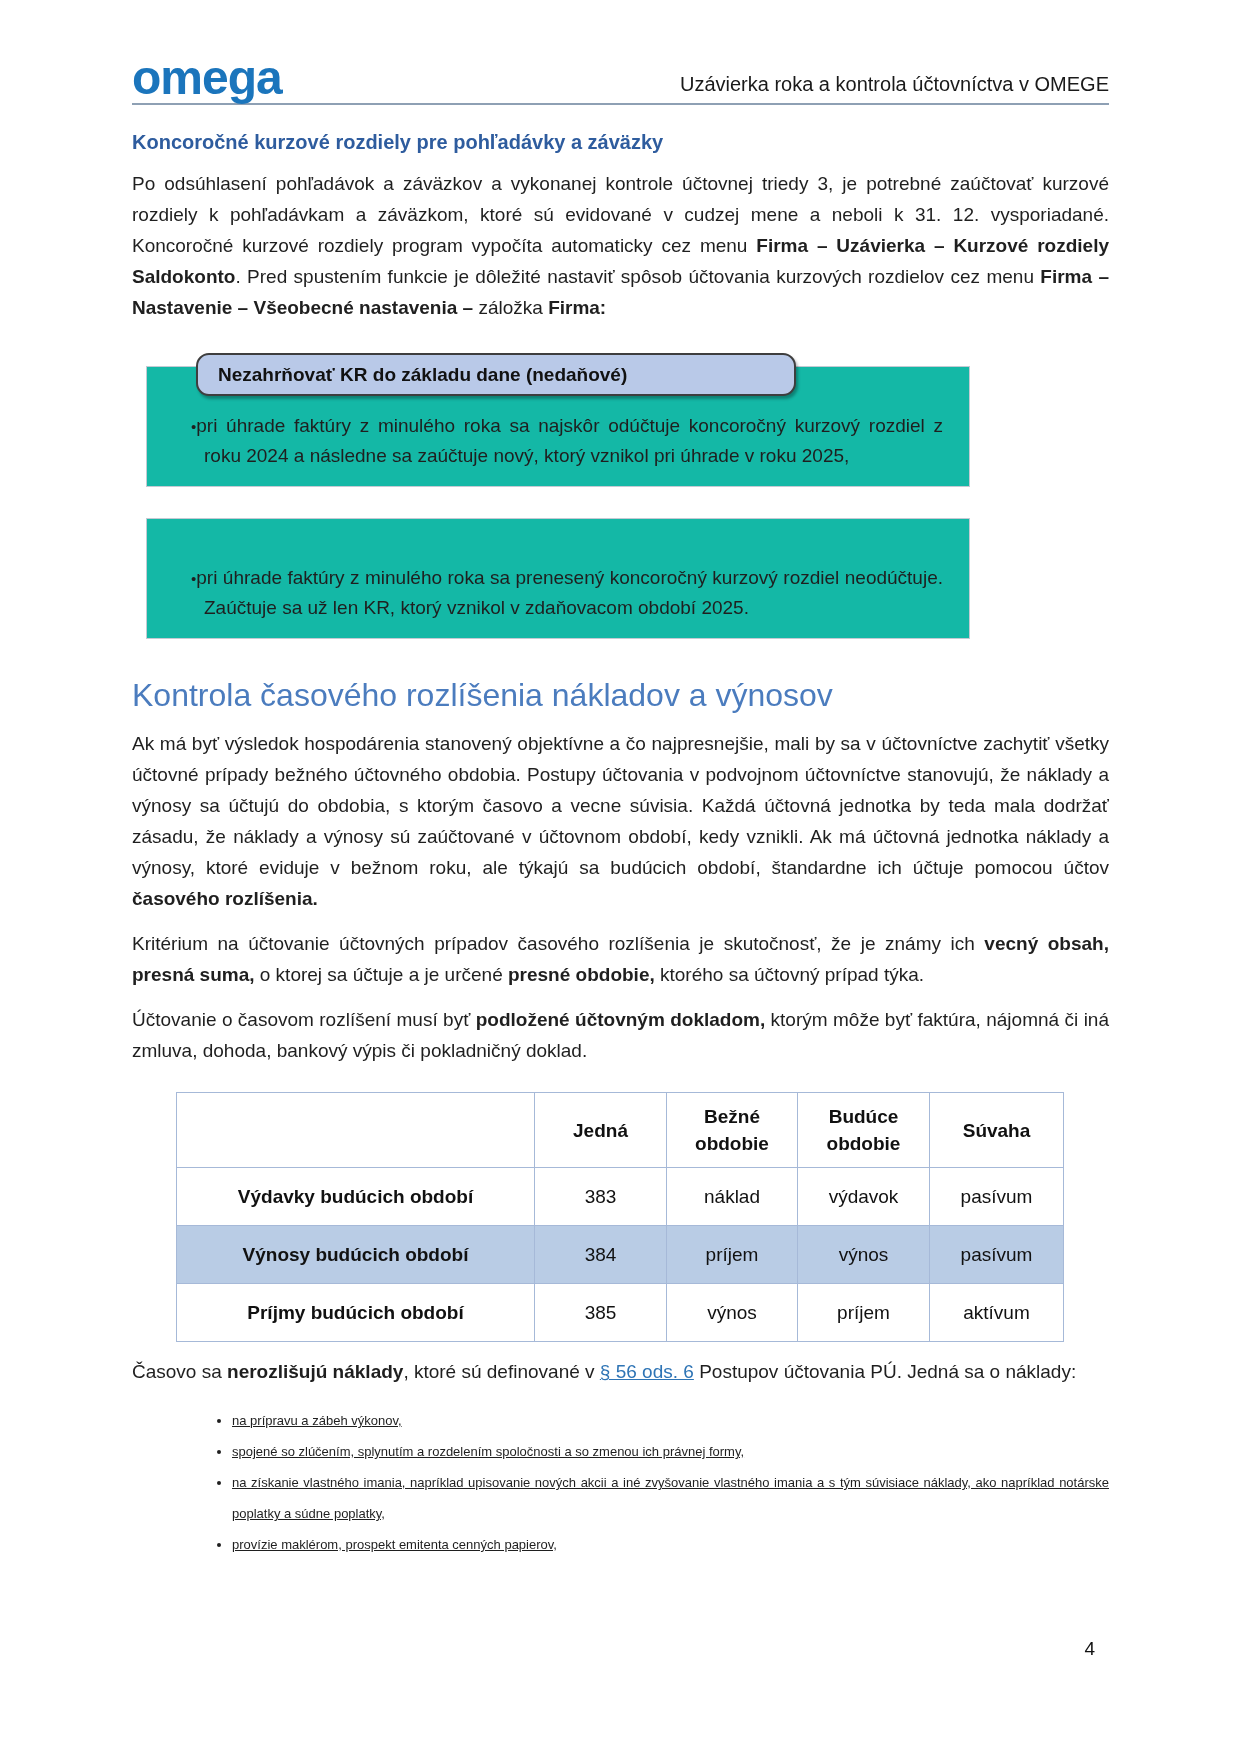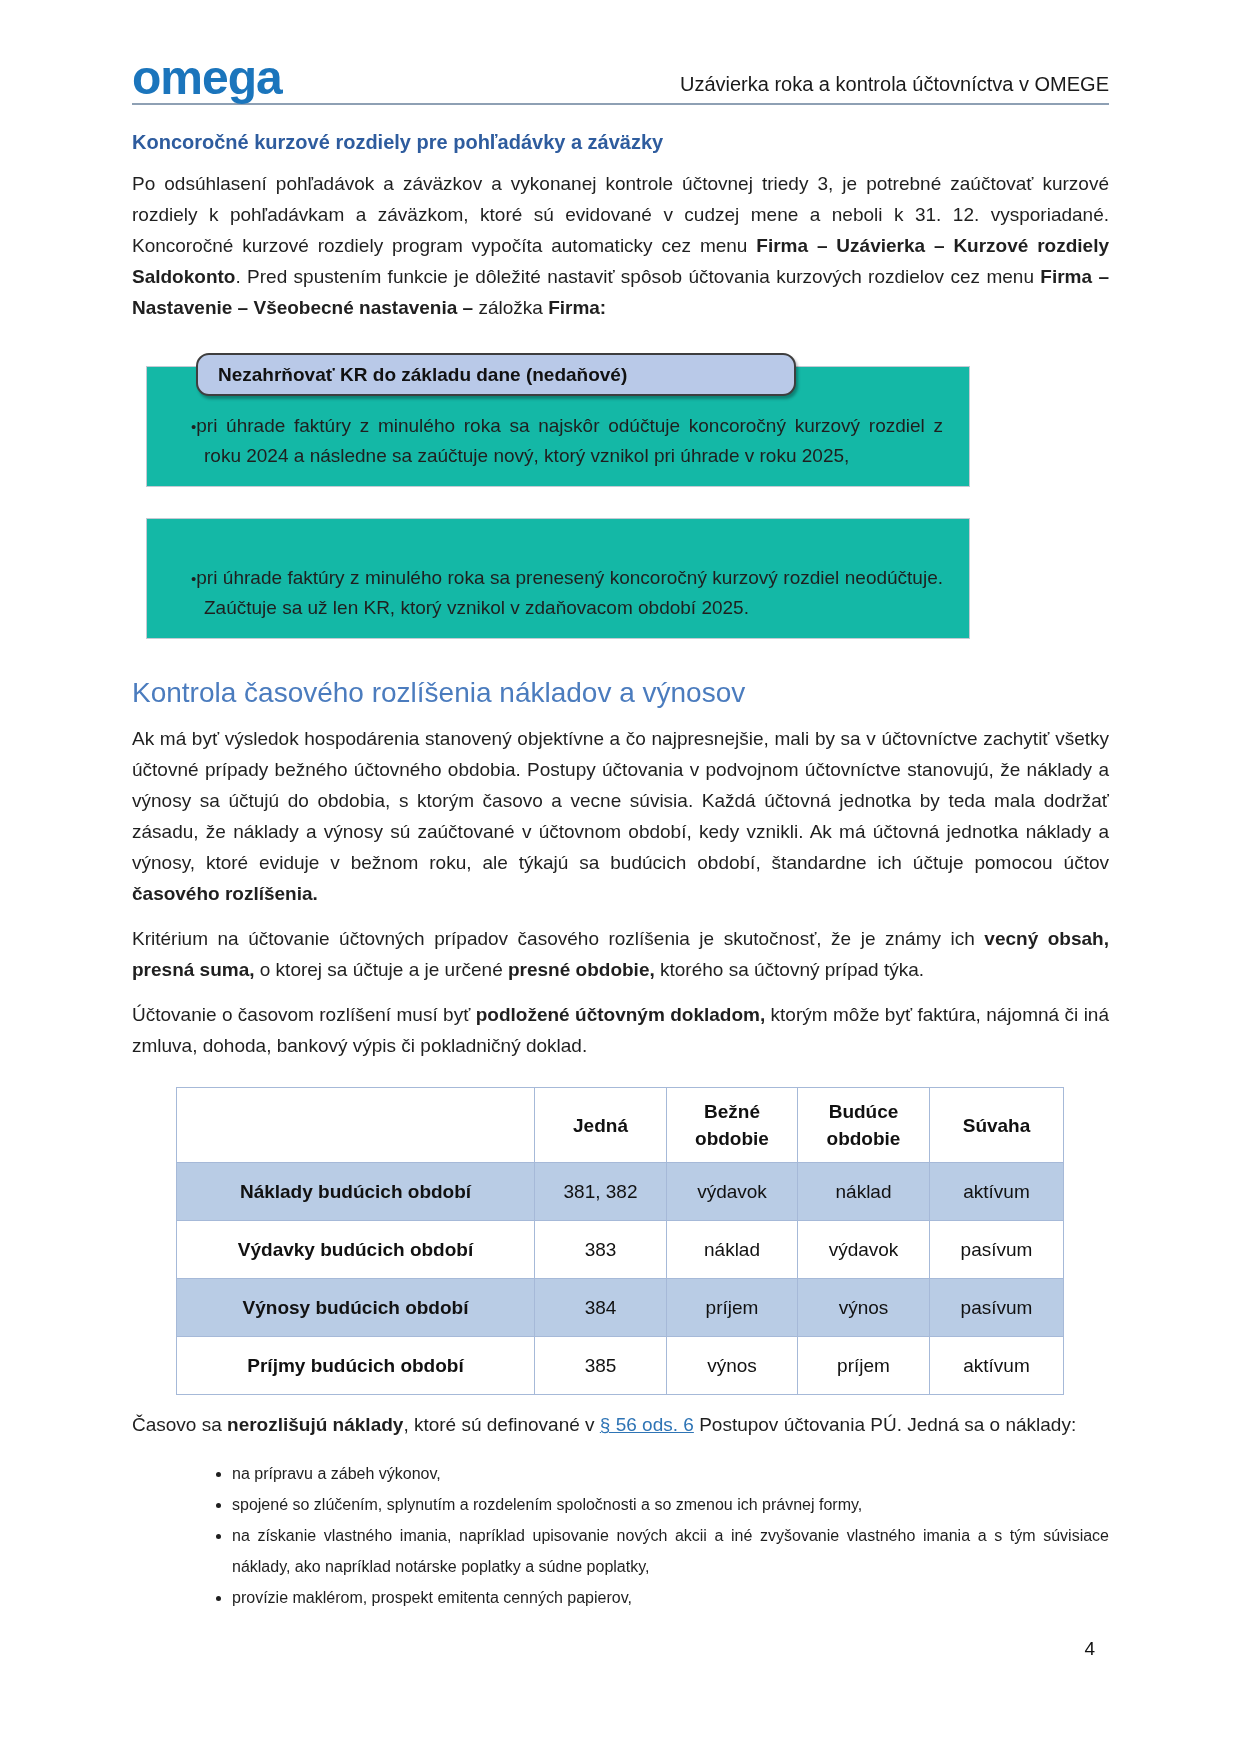--- a/index.html
+++ b/index.html
@@ -22,31 +22,31 @@
   .callout + .callout{margin-top:10px;}
   .cbox{border:1.6px solid #c4cad3;background:#14b8a6;box-sizing:border-box;
     padding:44px 26px 16px 44px;min-height:88px;}
   .pill{position:absolute;top:8px;left:50px;width:600px;box-sizing:border-box;
     background:#b9c9e8;border:2px solid #3e3e3e;border-radius:13px;
     padding:9px 20px 8px 20px;font-size:19px;font-weight:bold;color:#111;
     box-shadow:2px 3px 3px rgba(0,0,0,0.30);}
   .cbullet{font-size:19px;line-height:29px;text-align:justify;margin:0;
     padding-left:13px;text-indent:-13px;}
   .bdot{font-size:15px;}
-  h2.h2{font-size:28px;font-weight:normal;color:#4b7cbe;margin:38px 0 6px 0;}
+  h2.h2{font-size:32px;font-weight:normal;color:#4b7cbe;margin:38px 0 6px 0;}
   
   table.tt{border-collapse:collapse;margin:26px 0 0 44px;font-size:19px;color:#111;}
   table.tt th,table.tt td{border:1.6px solid #a6b9d8;text-align:center;vertical-align:middle;
     padding:10px 6px;background:#ffffff;}
   table.tt thead th{font-weight:bold;height:66px;box-sizing:border-box;line-height:27px;}
   table.tt tbody tr{height:58px;}
   table.tt tbody th{font-weight:bold;}
   table.tt tr.shaded th,table.tt tr.shaded td{background:#b9cce5;}
   
-  ul.blist{margin:18px 0 0 0;padding-left:100px;font-size:16px;line-height:31px;}
+  ul.blist{margin:18px 0 0 0;padding-left:100px;font-size:13px;line-height:31px;text-decoration:underline;}
   ul.blist li{text-align:justify;}
   .pagenum{position:absolute;top:1638px;right:146px;font-size:19px;color:#111;}
 </style>
 </head>
 <body>
 
 <div class="page">
 
   <header class="hd">
     <div class="logo">omega</div>
@@ -87,27 +87,20 @@
     <thead>
         <tr>
           <th></th>
           <th>Jedná</th>
           <th>Bežné obdobie</th>
           <th>Budúce obdobie</th>
           <th>Súvaha</th>
         </tr>
       </thead>
     <tbody>
-        <tr class="shaded">
-          <th>Náklady budúcich období</th>
-          <td>381, 382</td>
-          <td>výdavok</td>
-          <td>náklad</td>
-          <td>aktívum</td>
-        </tr>
         <tr>
           <th>Výdavky budúcich období</th>
           <td>383</td>
           <td>náklad</td>
           <td>výdavok</td>
           <td>pasívum</td>
         </tr>
         <tr class="shaded">
           <th>Výnosy budúcich období</th>
           <td>384</td>

